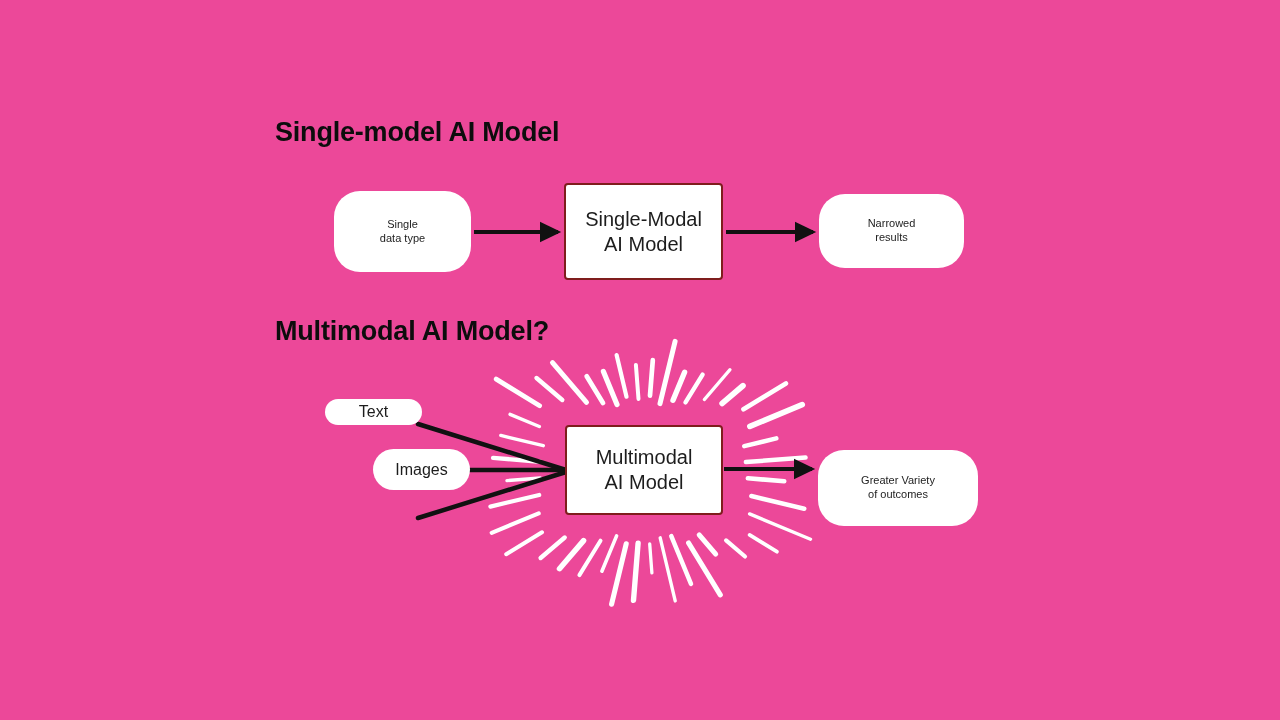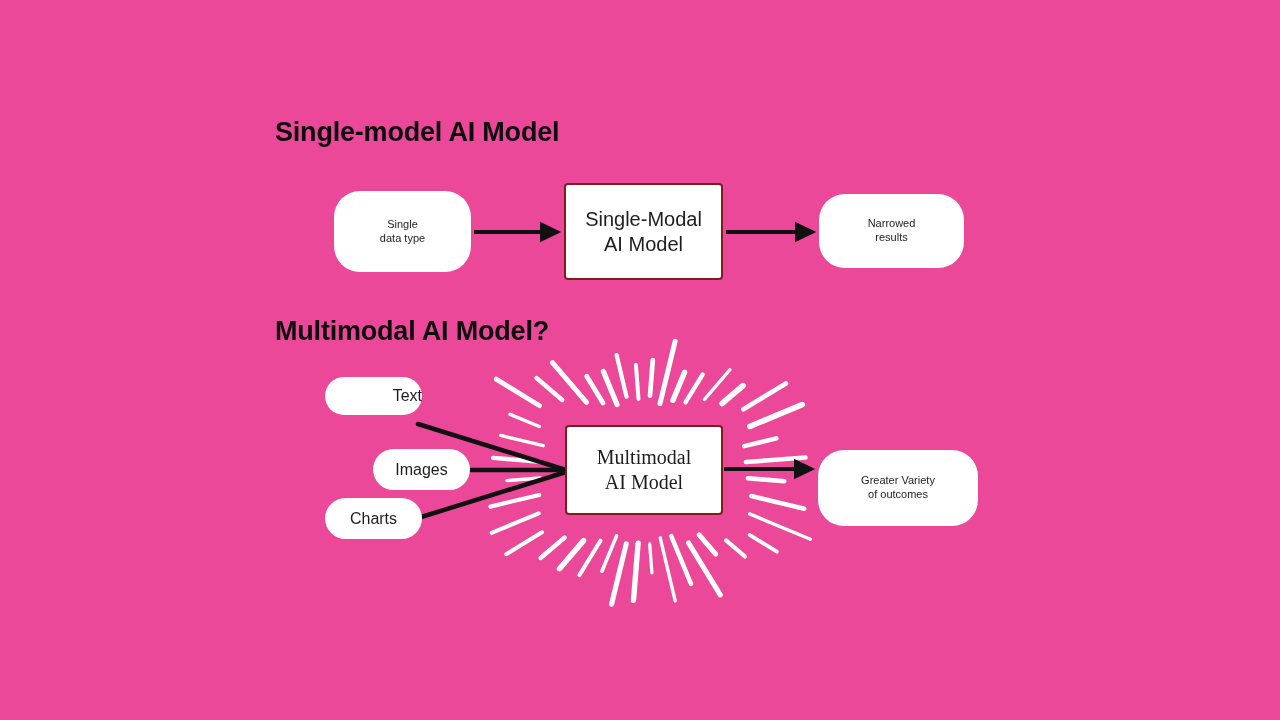--- a/index.html
+++ b/index.html
@@ -64,24 +64,24 @@
     border-radius: 4px;
     font-size: 20px;
   }
 
   
   #box-single-data  { left: 334px; top: 191px; width: 137px; height: 81px; }
   #box-single-model { left: 564px; top: 183px; width: 159px; height: 97px; }
   #box-narrowed     { left: 819px; top: 194px; width: 145px; height: 74px; }
 
   
-  #box-text      { left: 325px; top: 377px; width: 97px; height: 38px; justify-content: flex-end; }
+  #box-text      { left: 325px; top: 399px; width: 97px; height: 26px; }
   #box-images    { left: 373px; top: 449px; width: 97px; height: 41px; }
   #box-charts    { left: 325px; top: 498px; width: 97px; height: 41px; }
-  #box-multi     { left: 565px; top: 425px; width: 158px; height: 90px; font-family: Liberation Serif, serif; }
+  #box-multi     { left: 565px; top: 425px; width: 158px; height: 90px; }
   #box-greater   { left: 818px; top: 450px; width: 160px; height: 76px; }
 
   
   #connectors {
     position: absolute;
     left: 0; top: 0;
     width: 1280px;
     height: 720px;
     z-index: 3;
   }
@@ -188,23 +188,20 @@
   </div>
 
   <div class="node pill" id="box-text">
     <span class="node-text">Text</span>
   </div>
 
   <div class="node pill" id="box-images">
     <span class="node-text">Images</span>
   </div>
 
-  <div class="node pill" id="box-charts">
-    <span class="node-text">Charts</span>
-  </div>
 
   <div class="node outlined" id="box-multi">
     <div>
       <span class="node-text">Multimodal</span>
       <span class="node-text">AI Model</span>
     </div>
   </div>
 
   <div class="node soft" id="box-greater">
     <div>

